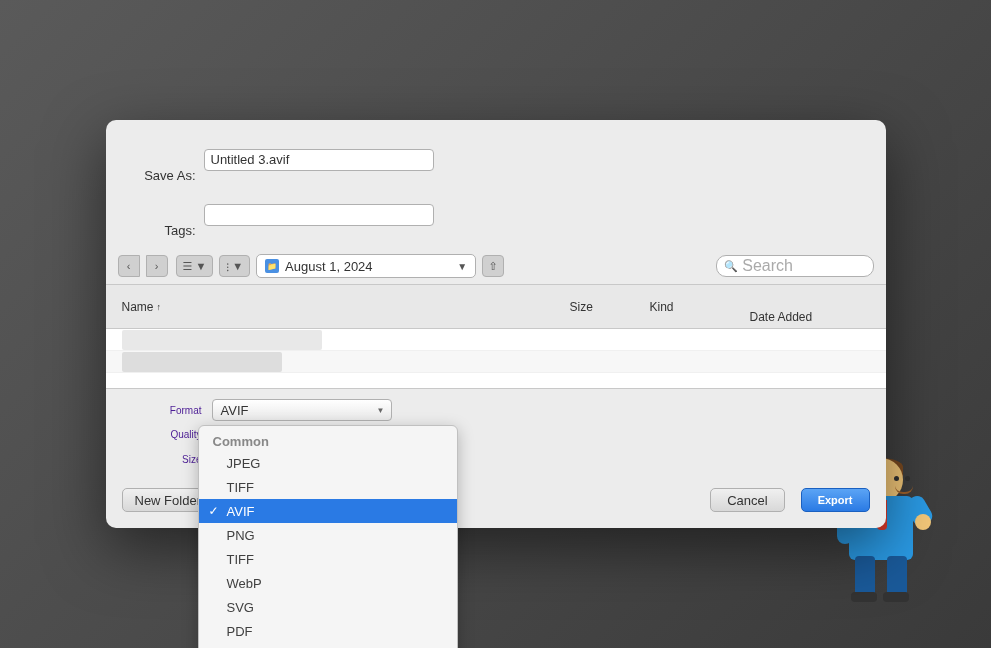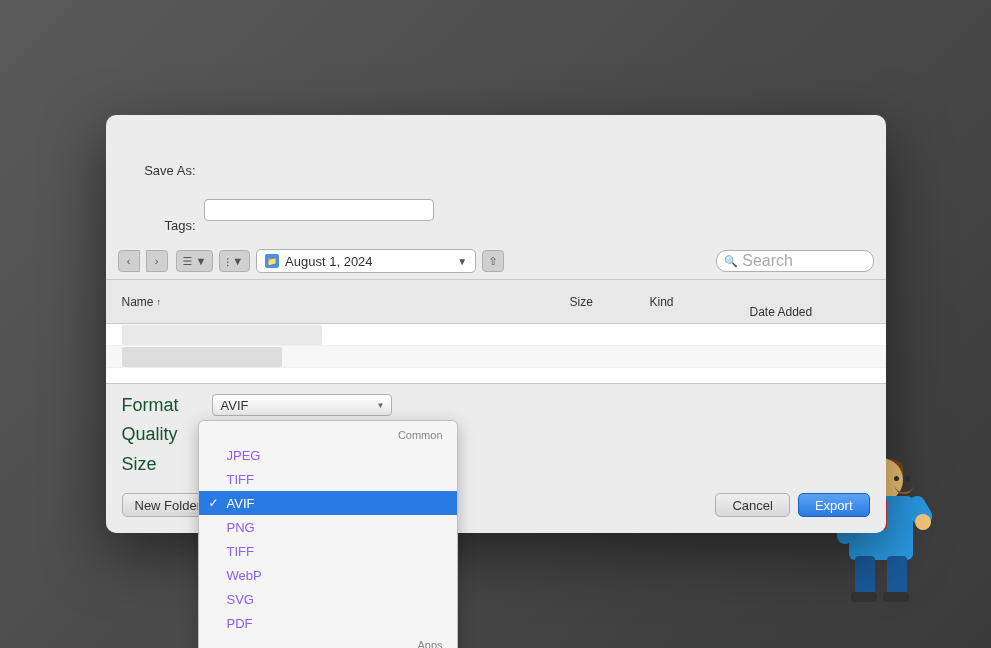--- a/index.html
+++ b/index.html
@@ -198,23 +198,23 @@
       flex-direction: column;
       gap: 8px;
       position: relative;
     }
     .option-row {
       display: flex;
       align-items: center;
       gap: 10px;
     }
     .option-label {
-      font-size: 18px;
-      color: #14532d;
-      text-align: left;
+      font-size: 10px;
+      color: #4c1d95;
+      text-align: right;
       width: 80px;
       flex-shrink: 0;
     }
     .option-select {
       height: 22px;
       background: linear-gradient(to bottom, #ffffff, #e8e8e8);
       border: 1px solid #b0b0b0;
       border-radius: 4px;
       padding: 0 20px 0 8px;
       font-size: 13px;
@@ -255,74 +255,73 @@
       border-radius: 5px;
       padding: 0 12px;
       font-size: 13px;
       color: #333;
       cursor: pointer;
       display: flex;
       align-items: center;
     }
     .footer-right {
       display: flex;
-      gap: 8px;
+      gap: 16px;
     }
     .cancel-btn {
       height: 24px;
       background: linear-gradient(to bottom, #f0f0f0, #d8d8d8);
       border: 1px solid #b0b0b0;
       border-radius: 5px;
       padding: 0 16px;
       font-size: 13px;
       color: #333;
       cursor: pointer;
       display: flex;
       align-items: center;
     }
     .export-btn {
       height: 24px;
       background: linear-gradient(to bottom, #5ba4f5, #2a7ae4);
       border: 1px solid #1a60c0;
       border-radius: 5px;
       padding: 0 16px;
-      font-size: 13px;
+      font-size: 11px;
       color: white;
       cursor: pointer;
       display: flex;
       align-items: center;
-      font-weight: 400;
+      font-weight: 700;
     }
     
     .dropdown-overlay {
       position: absolute;
       top: 36px;
       left: 92px;
       width: 260px;
       background: #f5f5f5;
       border: 1px solid #c0c0c0;
       border-radius: 6px;
       box-shadow: 0 4px 16px rgba(0,0,0,0.25);
       z-index: 100;
       padding: 4px 0;
     }
     .dropdown-section-label {
-      font-size: 11px;
+      font-size: 13px;
       color: #888;
       padding: 4px 14px 2px;
-      font-weight: 400;
-      text-align: right;
+      font-weight: 700;
     }
     .dropdown-item {
       height: 24px;
       display: flex;
       align-items: center;
       padding: 0 14px 0 28px;
       font-size: 13px;
-      color: #8b5cf6;
+      color: #404040;
       cursor: pointer;
       position: relative;
     }
     .dropdown-item.selected {
       background: #2a7ae4;
       color: white;
     }
     .dropdown-item.selected .check-mark {
       color: white;
     }
@@ -478,20 +477,21 @@
 </head>
 <body>
 
 <div class="desktop-bg"></div>
 
 <div class="dialog">
 
   <div class="dialog-header">
     <div class="field-row">
       <span class="field-label">Save As:</span>
+      <input class="field-input" type="text" value="Untitled 3.avif" style="">
     </div>
     <div class="field-row">
       <span class="field-label">Tags:</span>
       <input class="tags-input" type="text" style="">
     </div>
   </div>
 
   <div class="toolbar">
     <div class="nav-btn">‹</div>
     <div class="nav-btn">›</div>

